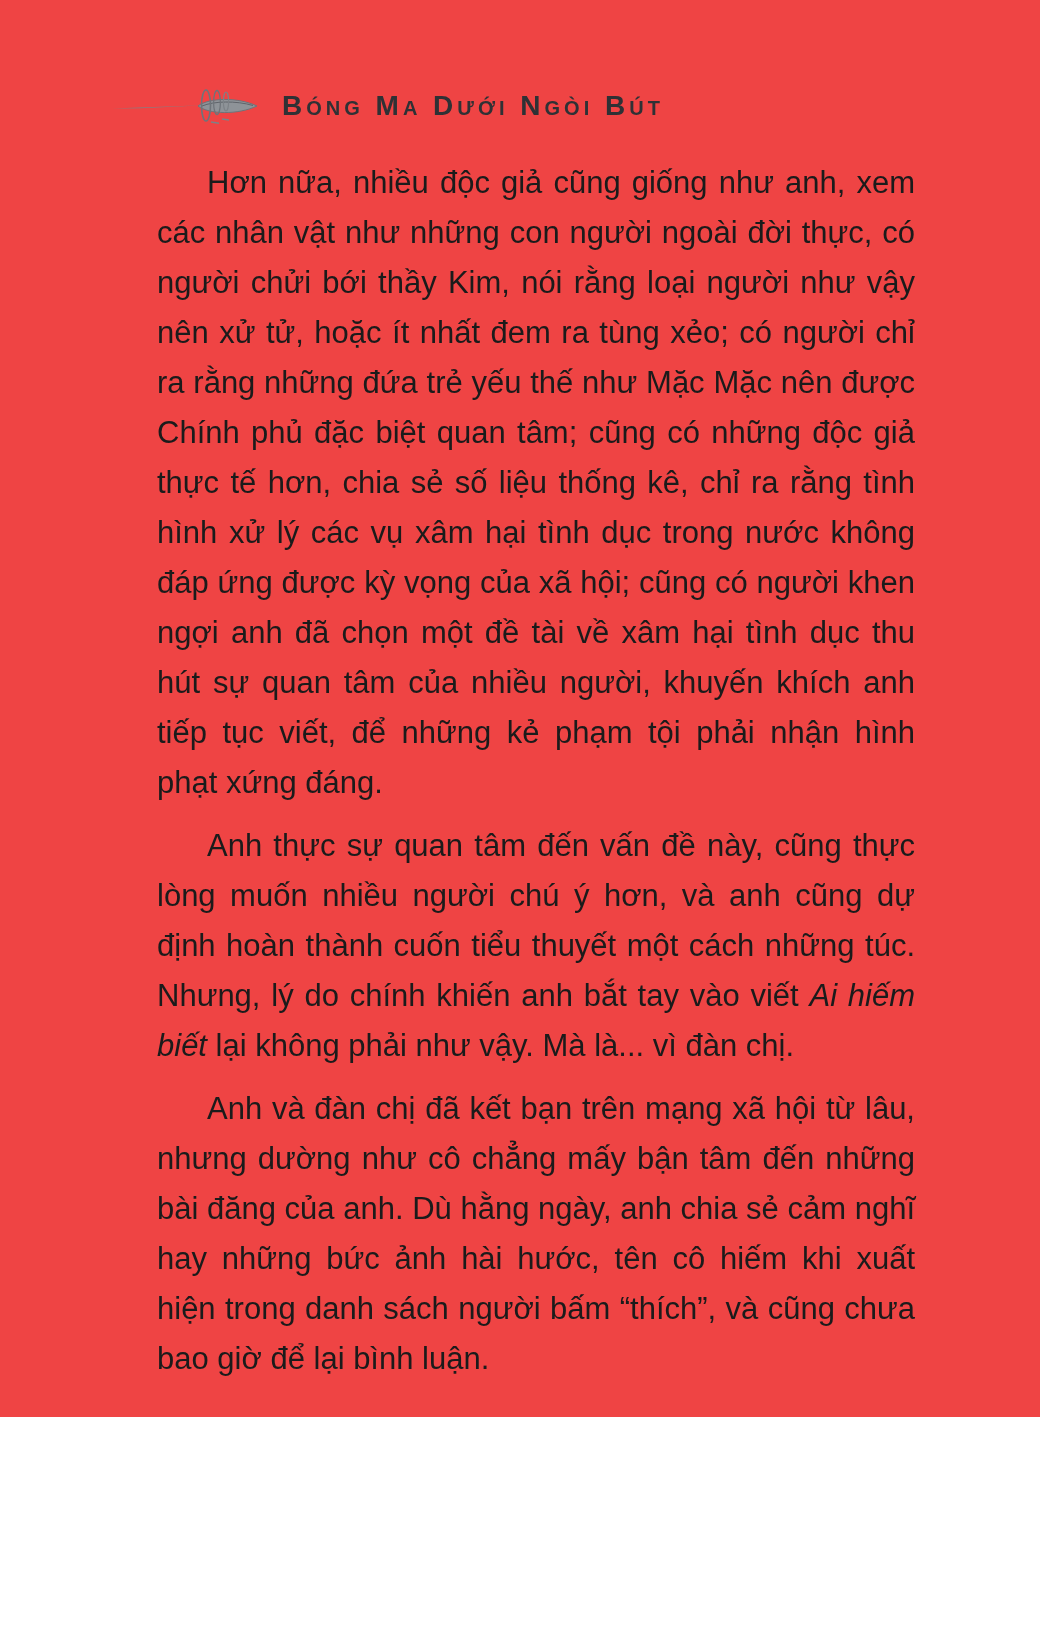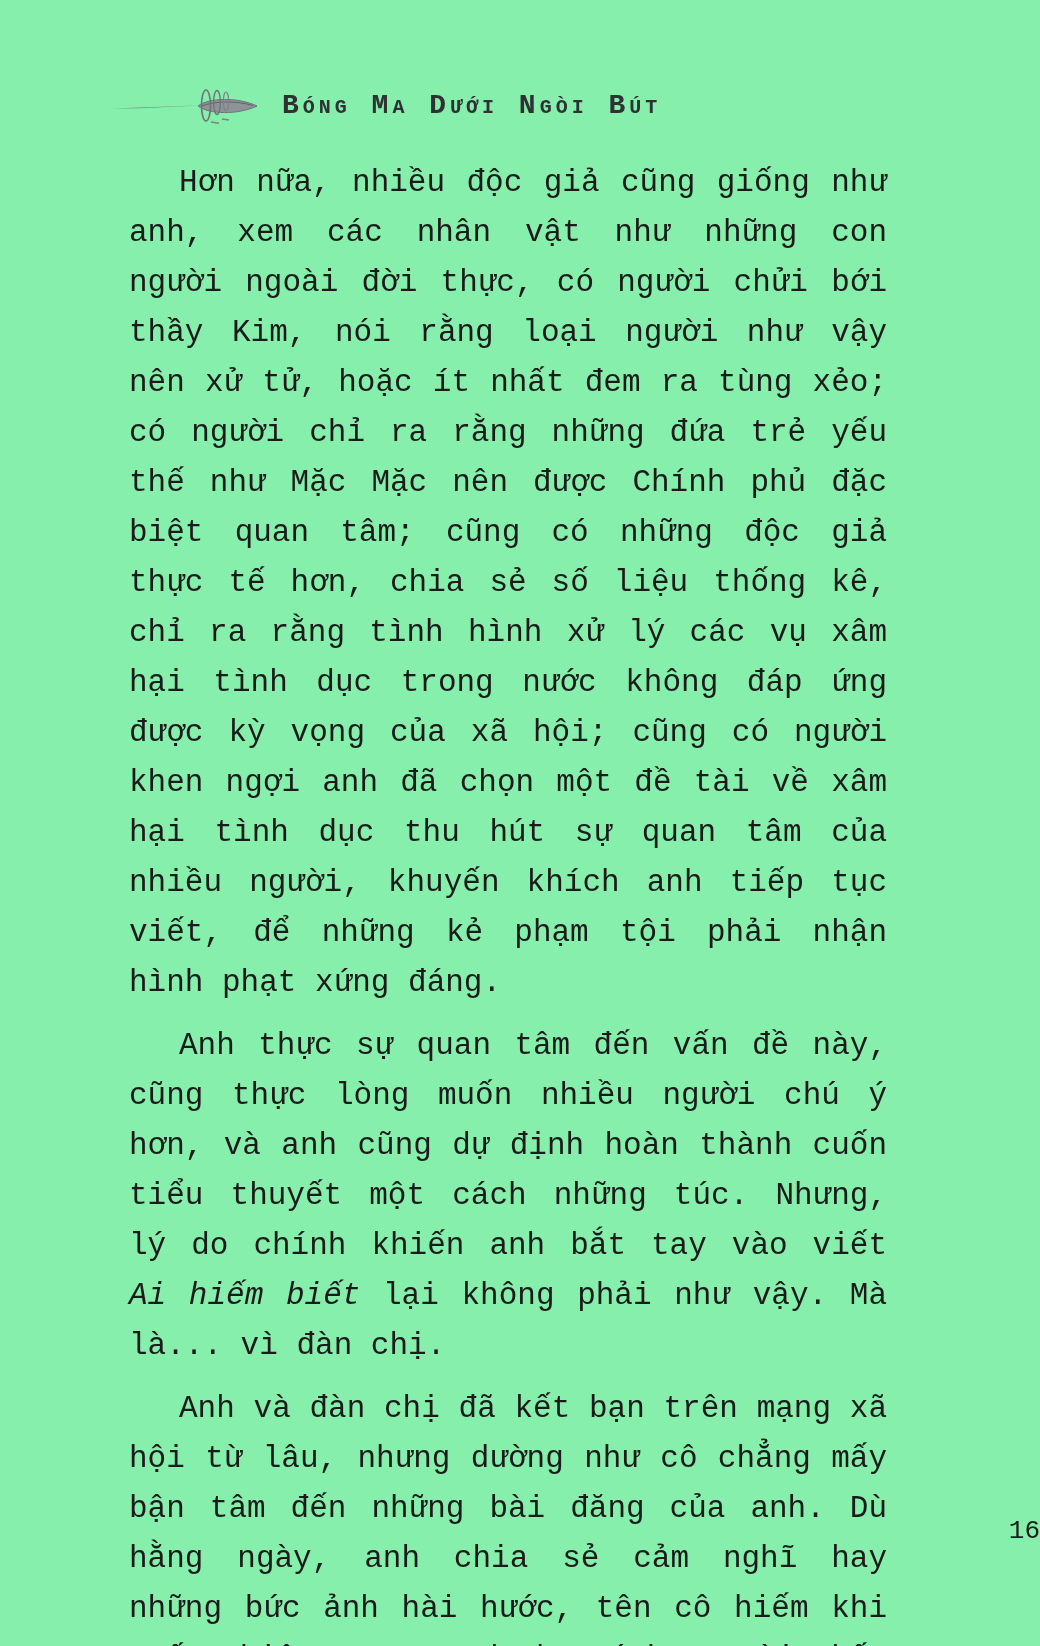--- a/index.html
+++ b/index.html
@@ -3,23 +3,23 @@
 <meta charset="utf-8">
 <style>
   html, body {
     margin: 0;
     padding: 0;
     background: #ffffff;
   }
   .page {
     position: relative;
     width: 1040px;
-    height: 1646px;
-    background: #86efac;
-    font-family: Liberation Mono, monospace;
+    height: 1417px;
+    background: #ef4444;
+    font-family: Liberation Sans, sans-serif;
     overflow: hidden;
   }
   
   .running-header {
     position: absolute;
     top: 78px;
     left: 110px;
     display: flex;
     align-items: center;
   }
@@ -35,21 +35,21 @@
     font-size: 28px;
     letter-spacing: 4px;
     color: #2f3135;
     white-space: nowrap;
     line-height: 56px;
   }
   
   .body-text {
     position: absolute;
     top: 158px;
-    left: 129px;
+    left: 157px;
     width: 758px;
     font-size: 31px;
     line-height: 50px;
     color: #1b1b1b;
     text-align: justify;
   }
   .body-text p {
     margin: 0 0 13px 0;
     text-indent: 50px;
   }

